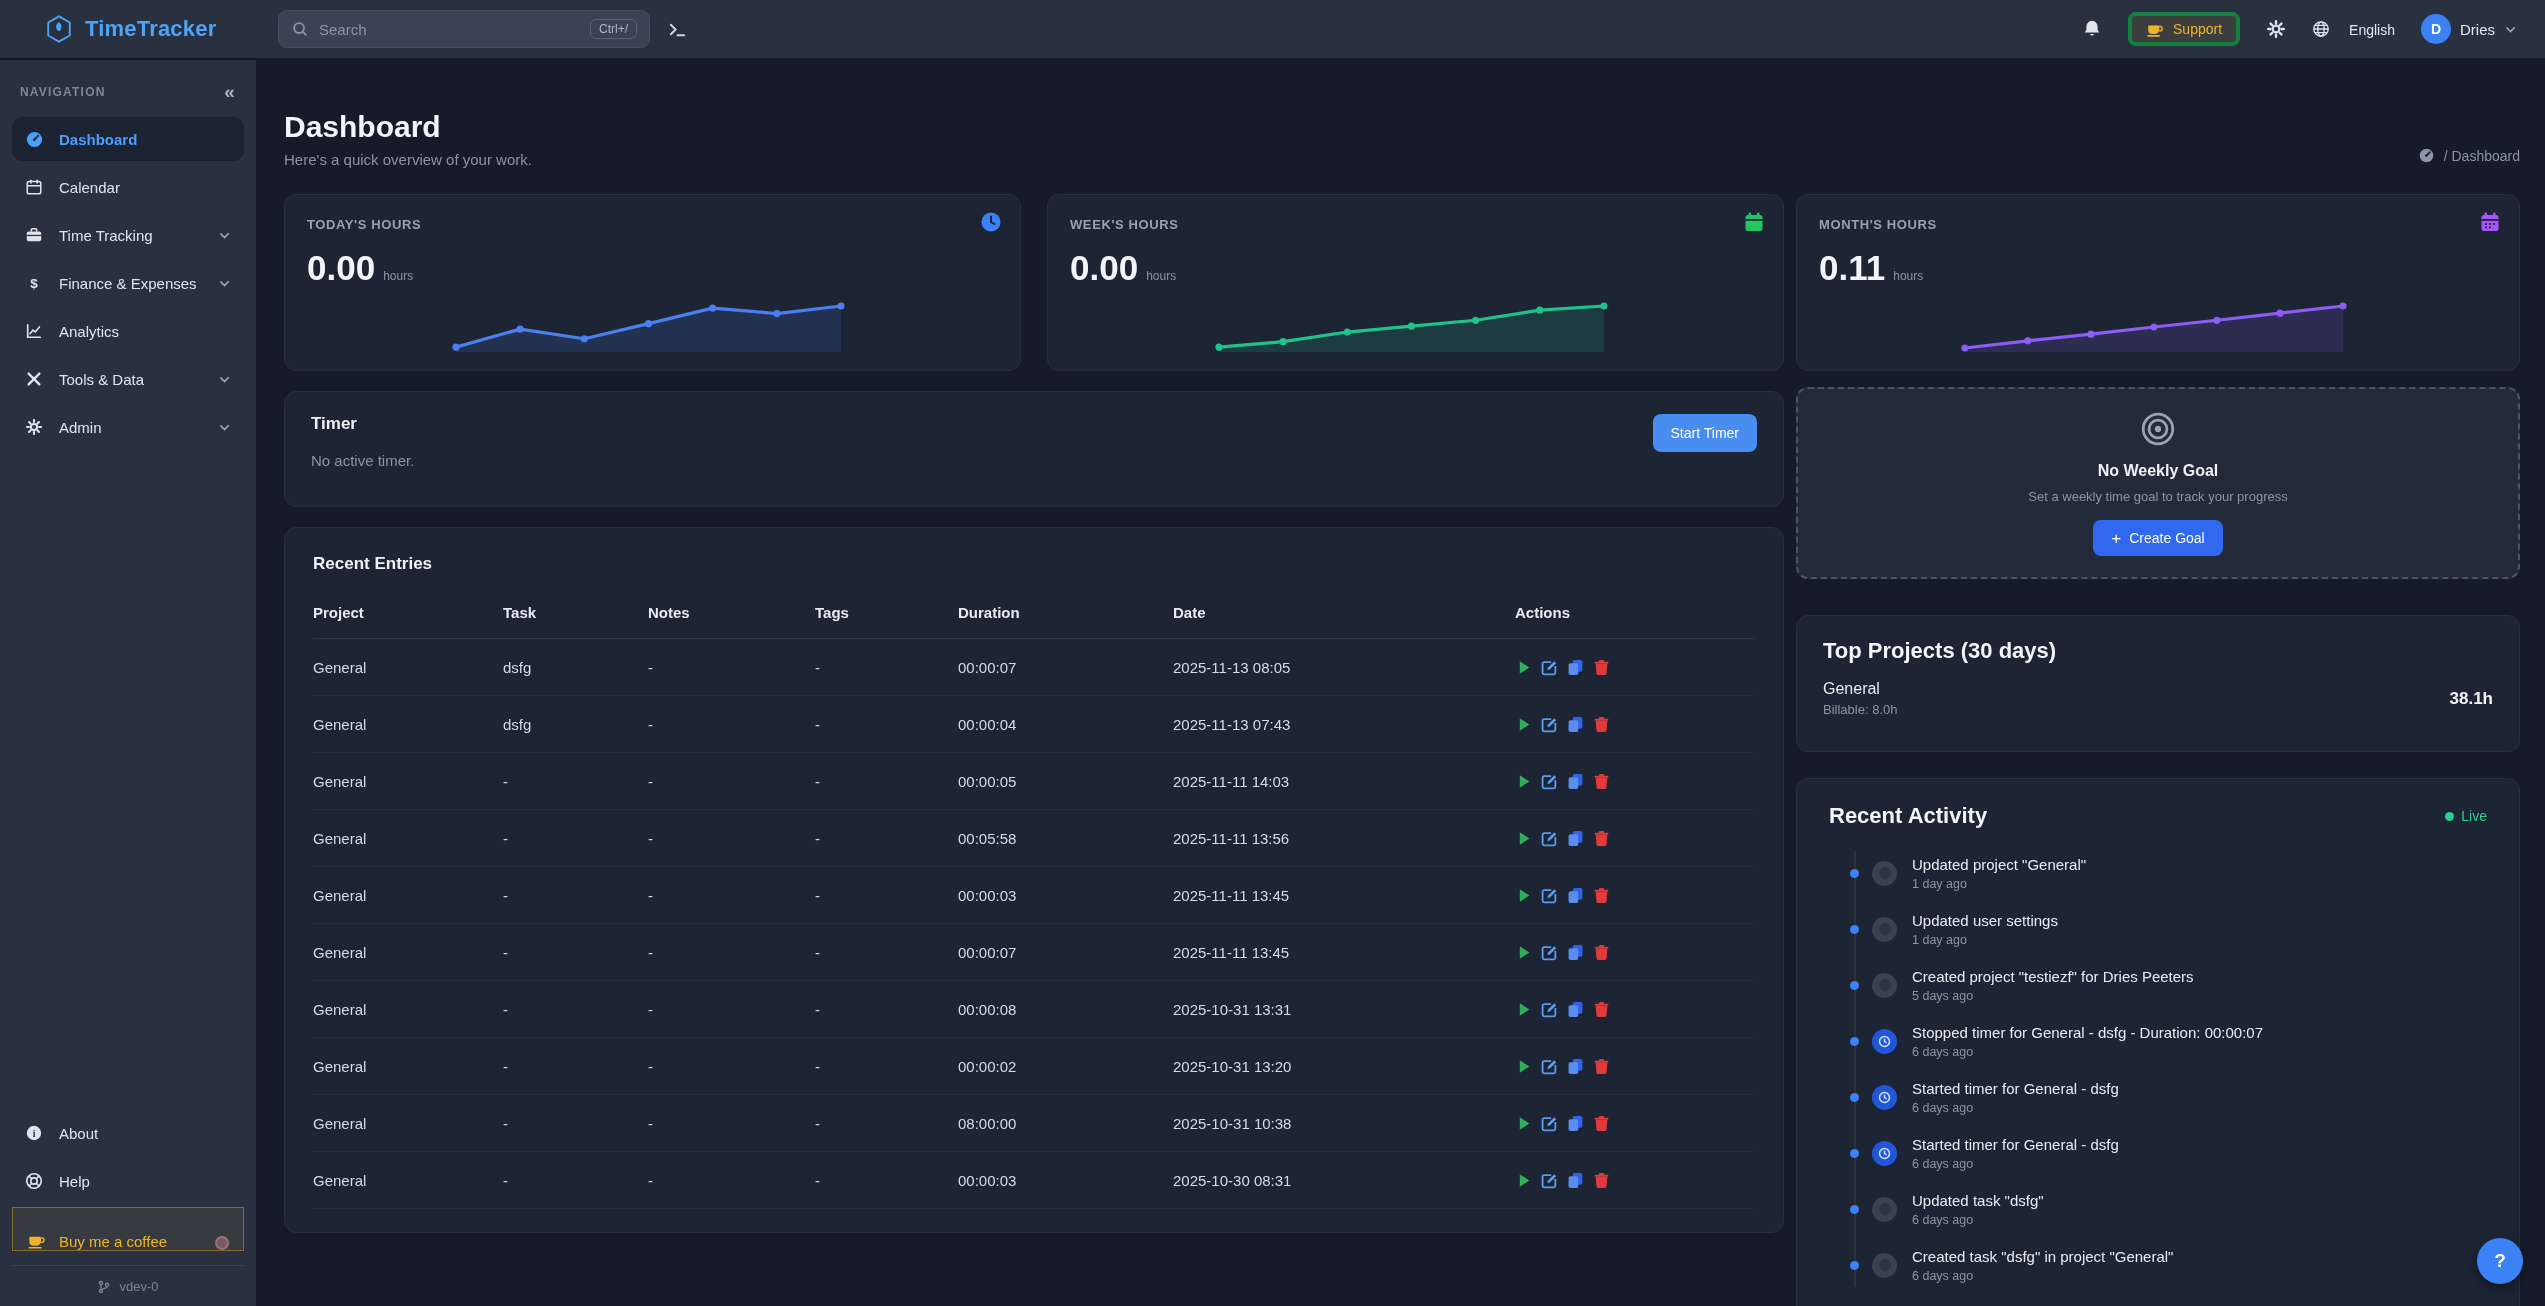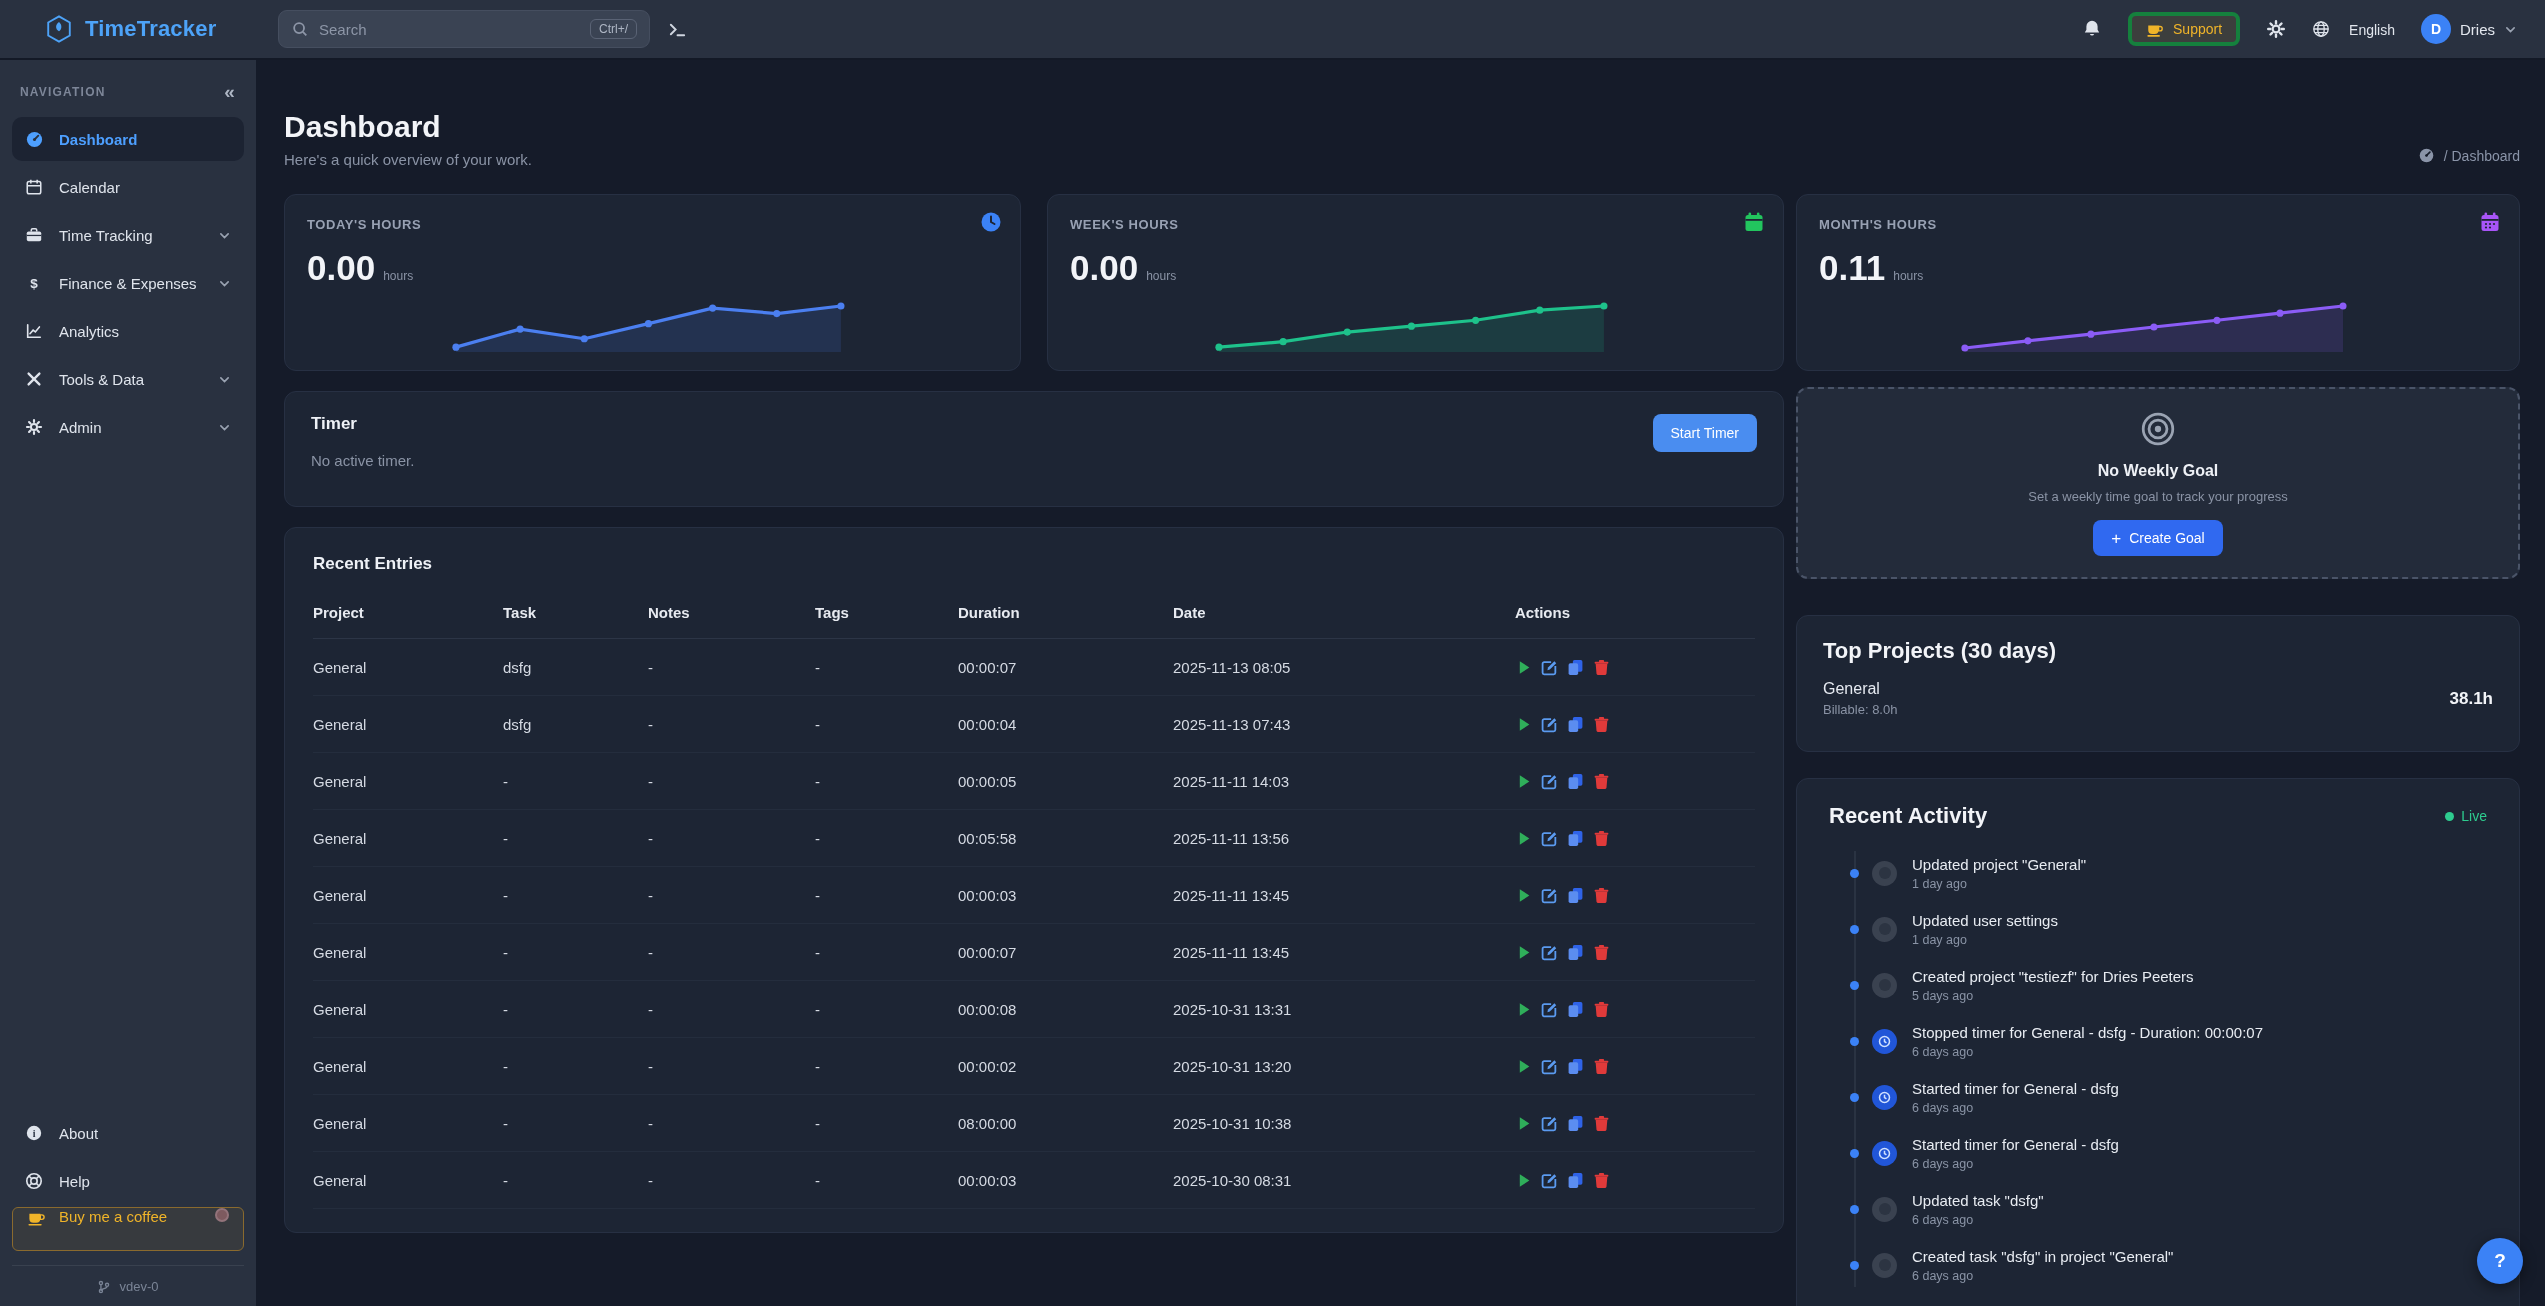--- a/index.html
+++ b/index.html
@@ -27,21 +27,21 @@
   
   .sidebar{position:fixed;top:60px;left:0;bottom:0;width:256px;background:#293140;display:flex;flex-direction:column;z-index:10}
   .nav-head{display:flex;justify-content:space-between;align-items:center;padding:22px 20px 16px;color:#7d8698;font-size:12px;font-weight:bold;letter-spacing:1.2px}
   .collapse{color:#aeb6c4;font-size:19px;cursor:pointer;line-height:1}
   .nav-list{padding:0 12px;display:flex;flex-direction:column;gap:4px}
   .nav-item{display:flex;align-items:center;gap:14px;height:44px;border-radius:10px;padding:0 13px;color:#dfe4ec;font-size:15px;cursor:pointer}
   .nav-item.active{background:#1c2332;color:#4d9fff;font-weight:bold}
   .nav-icon{width:20px;display:flex;flex:none}
   .nav-item .chev{margin-left:auto}
   .sidebar-bottom{margin-top:auto;padding:0 12px 12px}
-  .coffee-btn{display:flex;align-items:flex-start;gap:13px;border:1px solid #8a6a2e;background:rgba(240,180,41,.07);border-radius:6px;height:44px;padding:0 14px;color:#f0b429;font-size:15px;margin-top:4px;cursor:pointer}
+  .coffee-btn{display:flex;align-items:flex-end;gap:13px;border:1px solid #8a6a2e;background:rgba(240,180,41,.07);border-radius:0;height:44px;padding:0 14px;color:#f0b429;font-size:15px;margin-top:4px;cursor:pointer}
   .coffee-dot{margin-left:auto;width:14px;height:14px;border-radius:50%;background:#7d5a5f;border:2px solid #93737a}
   .version{border-top:1px solid #39414f;margin-top:14px;padding-top:13px;display:flex;justify-content:center;align-items:center;gap:8px;color:#7a8496;font-size:13px}
 
   
   .main{position:absolute;left:256px;top:60px;right:0;bottom:0;background:#151b29;padding:50px 25px 0 28px;overflow:hidden}
   .header-row{display:flex;justify-content:space-between;align-items:center;margin-bottom:26px}
   .page-title{font-size:30px;font-weight:bold;color:#f2f4f8}
   .page-sub{font-size:15px;color:#8a93a5;margin-top:7px}
   .breadcrumb{display:flex;gap:9px;align-items:center;color:#8a94a8;font-size:14px;align-self:flex-end;margin-bottom:4px}
 

